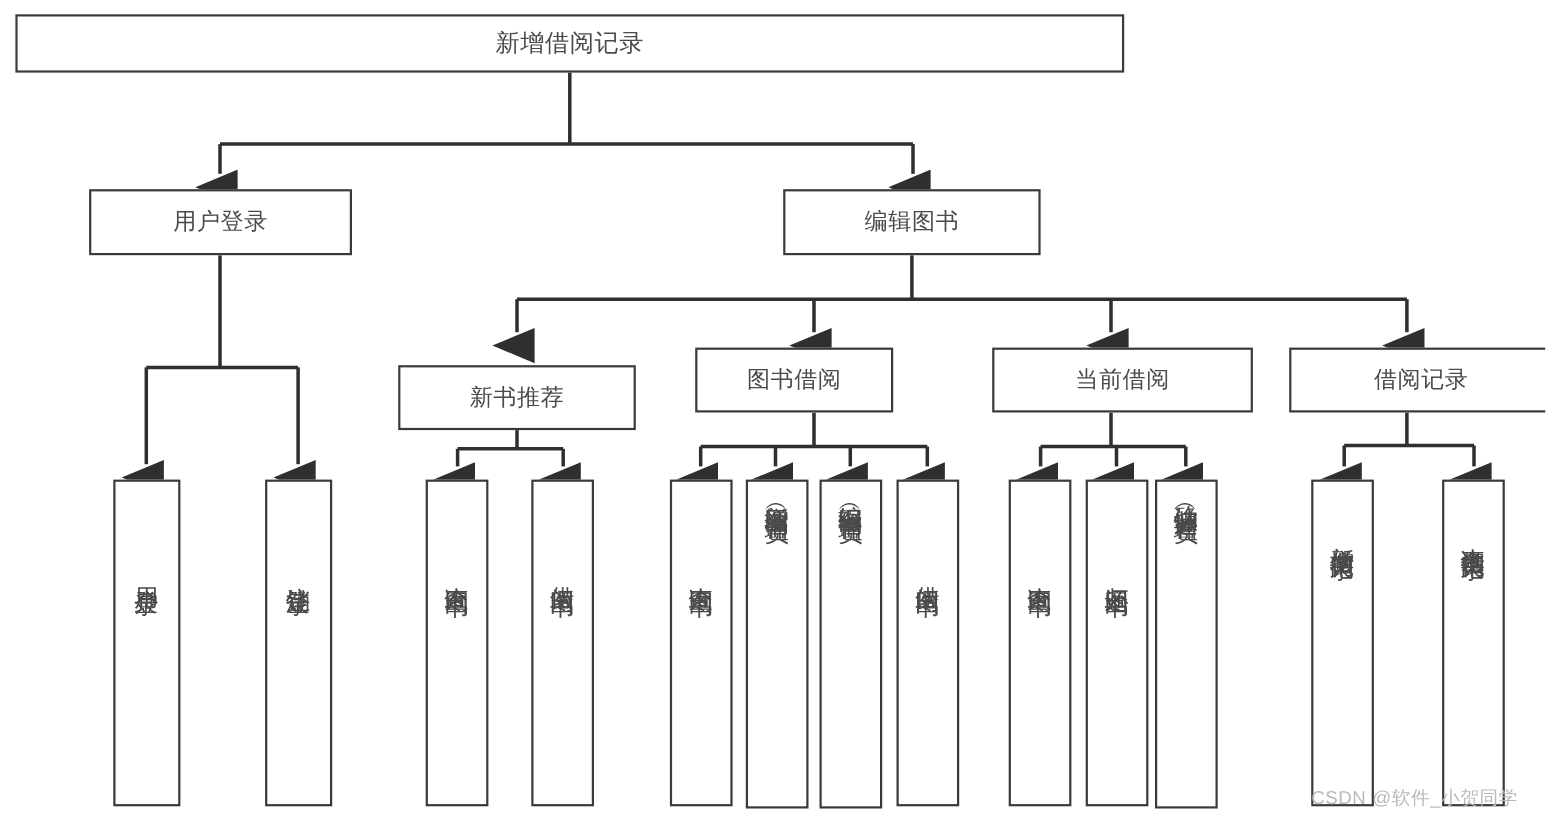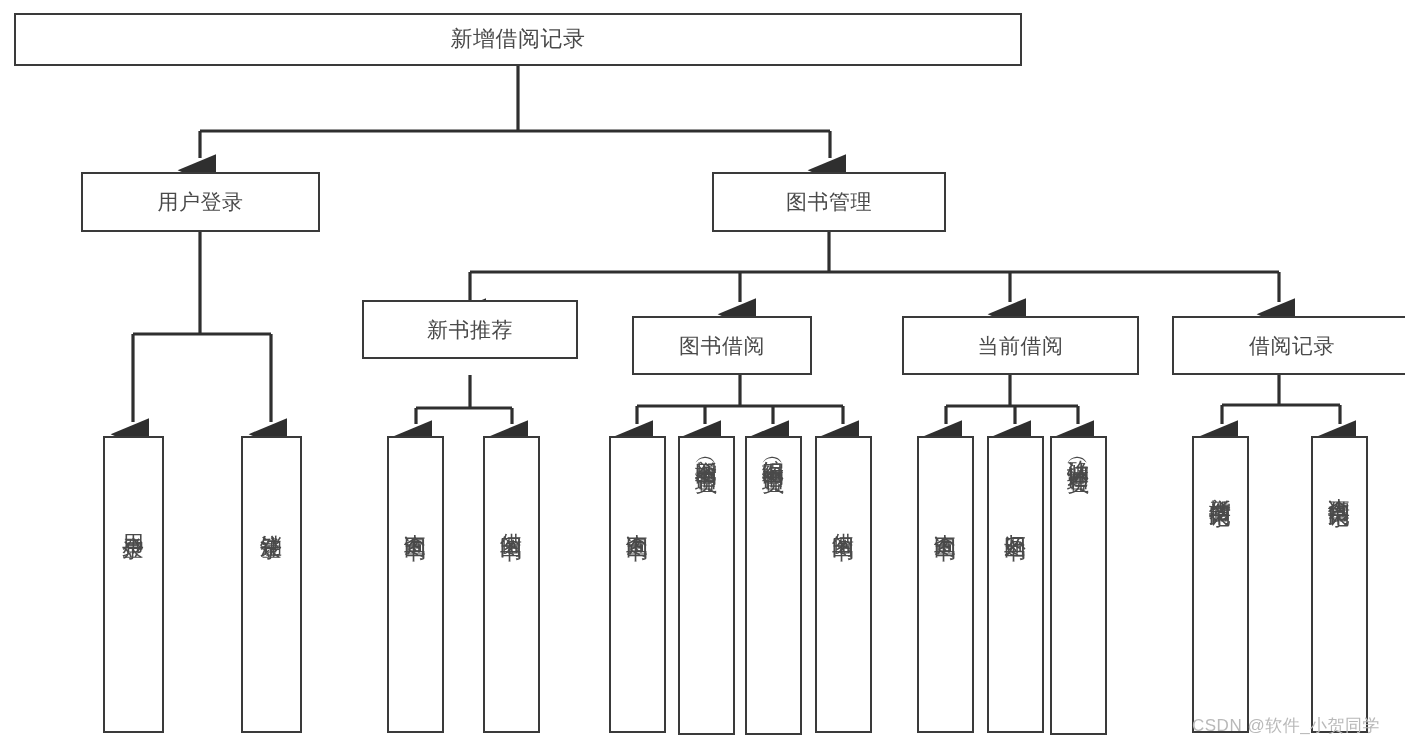--- a/index.html
+++ b/index.html
@@ -124,24 +124,24 @@
   </svg>
 
   <div class="node horiz root" style="left:14px; top:13px; width:1008px; height:53px;">
     <span class="lbl">新增借阅记录</span>
   </div>
 
   <div class="node horiz" style="left:81px; top:172px; width:239px; height:60px;">
     <span class="lbl">用户登录</span>
   </div>
   <div class="node horiz" style="left:712px; top:172px; width:234px; height:60px;">
-    <span class="lbl">图书管理</span>
+    <span class="lbl">编辑图书</span>
   </div>
 
-  <div class="node horiz" style="left:362px; top:300px; width:216px; height:59px;">
+  <div class="node horiz" style="left:362px; top:332px; width:216px; height:59px;">
     <span class="lbl">新书推荐</span>
   </div>
   <div class="node horiz" style="left:632px; top:316px; width:180px; height:59px;">
     <span class="lbl">图书借阅</span>
   </div>
   <div class="node horiz" style="left:902px; top:316px; width:237px; height:59px;">
     <span class="lbl">当前借阅</span>
   </div>
   <div class="node horiz" style="left:1172px; top:316px; width:240px; height:59px;">
     <span class="lbl">借阅记录</span>

